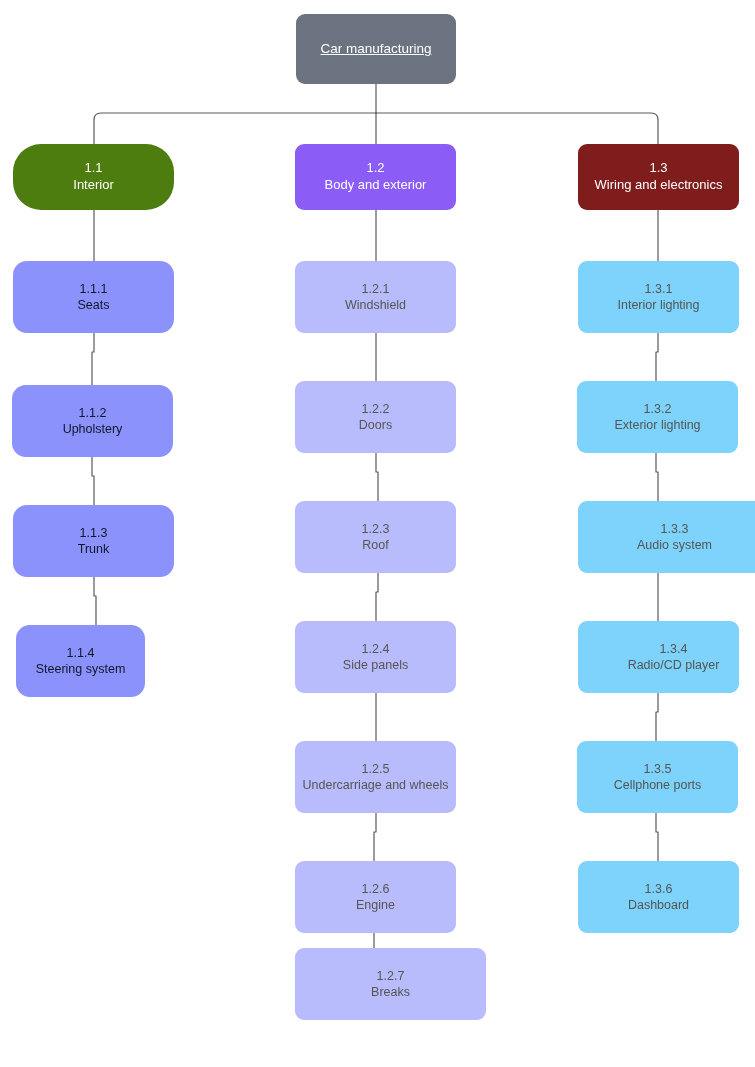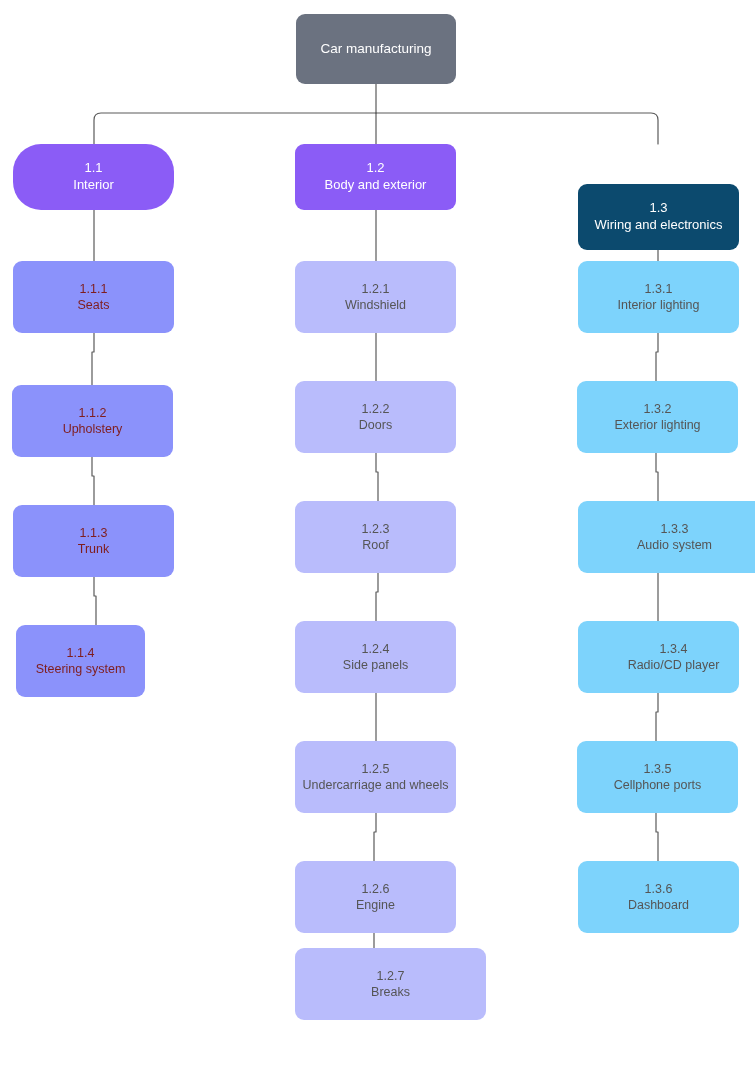--- a/index.html
+++ b/index.html
@@ -54,33 +54,35 @@
   .node .label {
     display: block;
     white-space: pre-line;
   }
 
   
   .node.root {
     background: #6b7280;
     color: #ffffff;
     font-size: 13.5px;
+    text-decoration: underline;
   }
   .node.lvl1 {
     color: #ffffff;
     font-size: 13px;
   }
-  .node.lvl1.c1 { background: #8b5cf6; border-radius: 28px; }
+  .node.lvl1.c1 { background: #4d7c0f; border-radius: 28px; }
   .node.lvl1.c2 { background: #8b5cf6; }
-  .node.lvl1.c3 { background: #0c4a6e; margin-top: 40px; }
+  .node.lvl1.c3 { background: #7f1d1d; }
 
   .node.leaf { font-size: 12.5px; }
   .node.leaf.c1 {
     background: #8b92fb;
-    color: #7f1d1d;
+    color: #0f172a;
+    border-radius: 14px;
   }
   .node.leaf.c2 {
     background: #b9bcfc;
     color: #555555;
   }
   .node.leaf.c3 {
     background: #7dd3fc;
     color: #555555;
   }
 </style>

